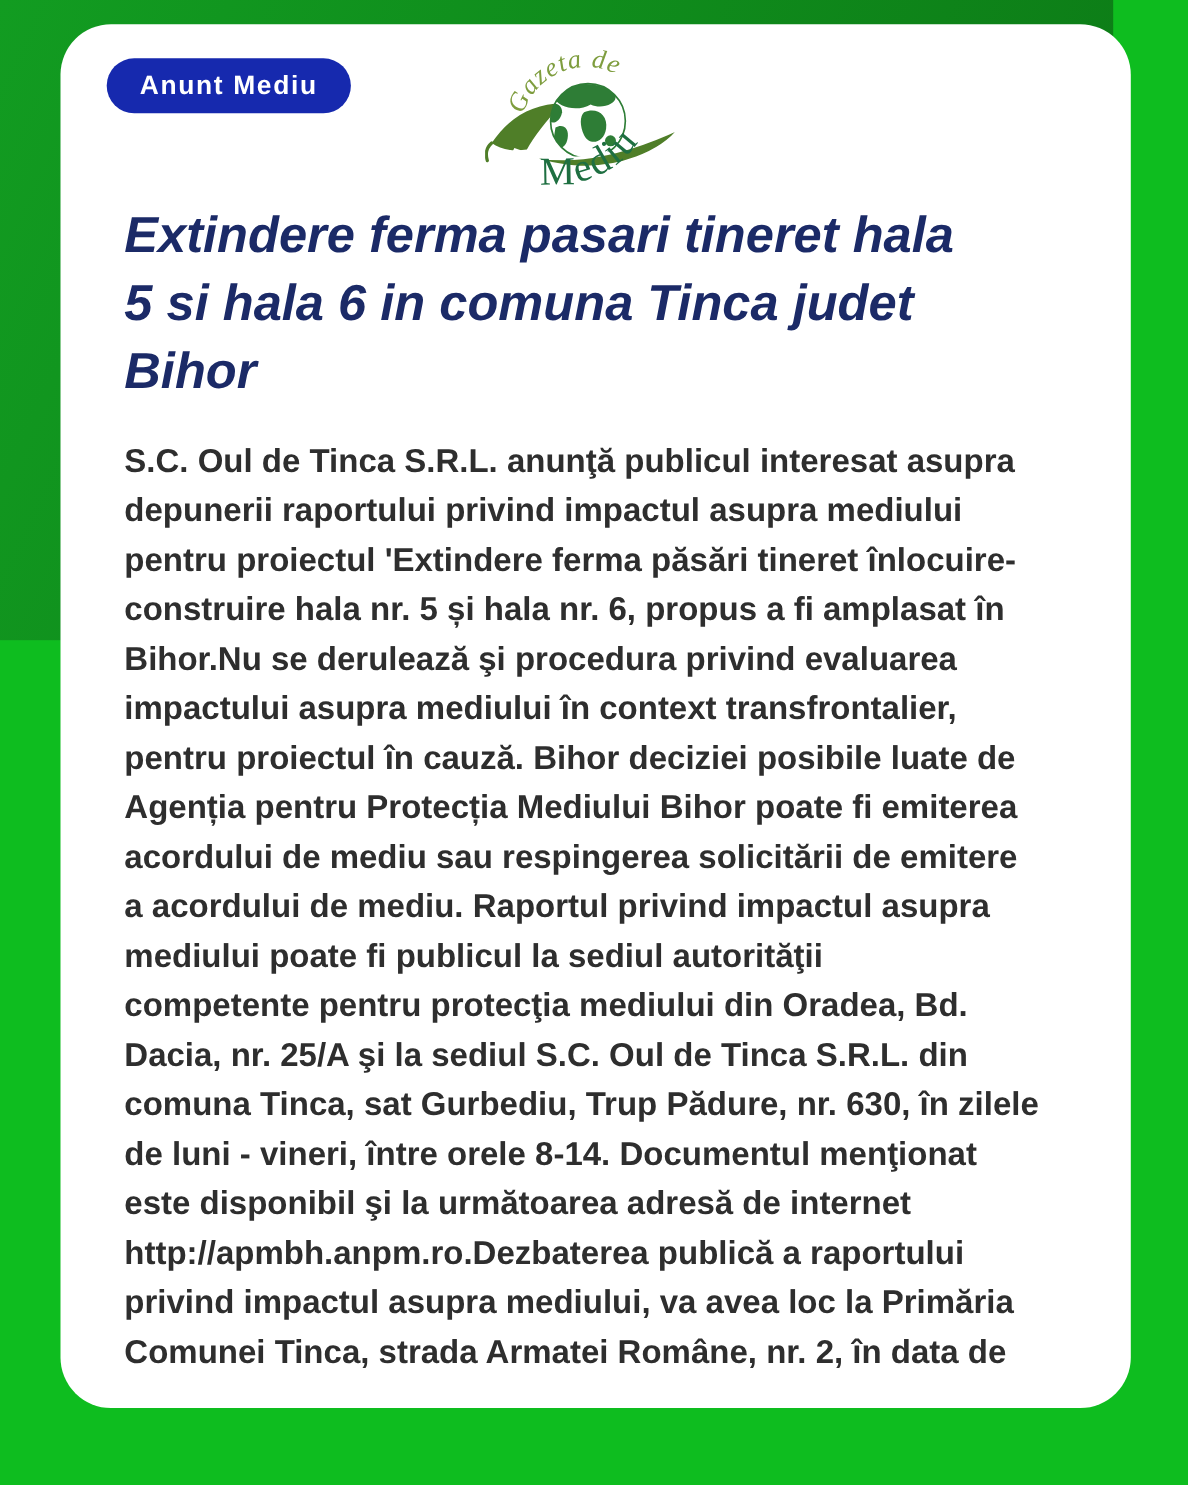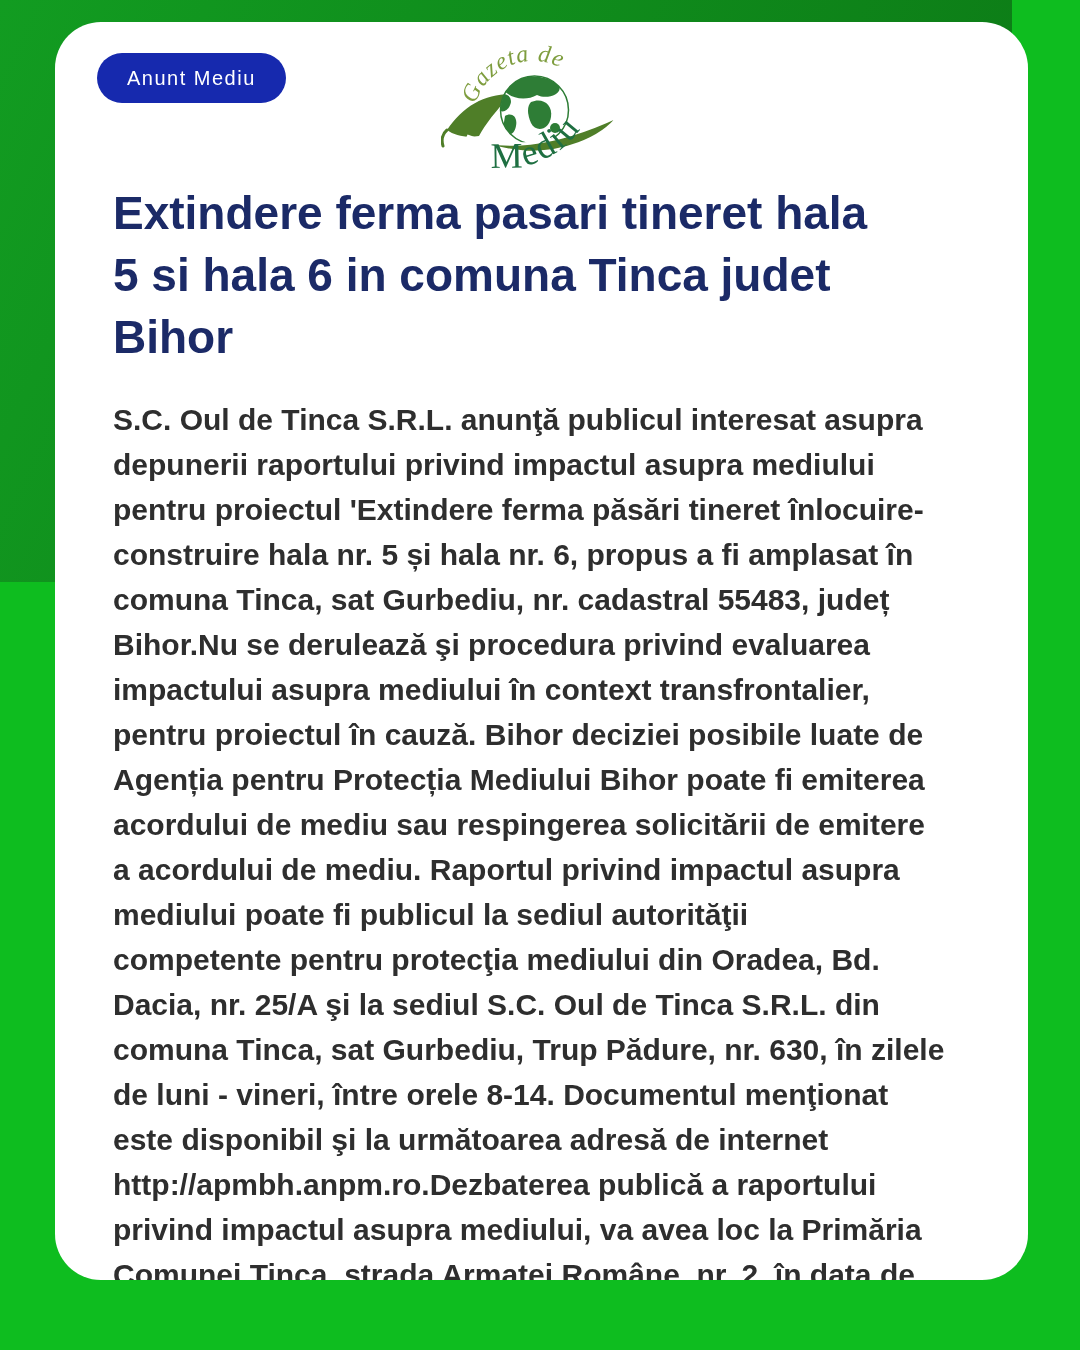--- a/index.html
+++ b/index.html
@@ -26,22 +26,22 @@
     position:absolute;left:42px;top:31px;
     height:50px;
     display:inline-flex;align-items:center;
     padding:0 30px;
     border-radius:26px;
     background:var(--badge_blue,#1629AE);
     box-sizing:border-box;
   }
   .badge span{
     color:#fff;
-    font-size:20px;
-    font-weight:400;
+    font-size:24px;
+    font-weight:700;
     letter-spacing:1.5px;
     white-space:nowrap;
   }
   .logo{
     position:absolute;left:386px;top:14px;
     width:200px;height:150px;
   }
   .logo-arc-top{
     font-family:"Liberation Serif",serif;
     font-style:italic;
@@ -57,20 +57,21 @@
   }
   .title{
     position:absolute;left:58px;top:160px;
     margin:0;
     width:880px;
     font-size:46px;
     font-weight:700;
     line-height:62px;
     color:var(--title_navy,#1B2A67);
     letter-spacing:0px;
+    font-style:italic;
   }
   .title div{white-space:nowrap;}
   .body-text{
     position:absolute;left:58px;top:375px;
     width:890px;
     font-size:30px;
     font-weight:700;
     line-height:45px;
     color:var(--body_text,#2E2E2E);
   }
@@ -127,21 +128,20 @@
         <div>Extindere ferma pasari tineret hala</div>
         <div>5 si hala 6 in comuna Tinca judet</div>
         <div>Bihor</div>
       </h1>
 
     <div class="body-text">
         <div>S.C. Oul de Tinca S.R.L. anunţă publicul interesat asupra</div>
         <div>depunerii raportului privind impactul asupra mediului</div>
         <div>pentru proiectul 'Extindere ferma păsări tineret înlocuire-</div>
         <div>construire hala nr. 5 și hala nr. 6, propus a fi amplasat în</div>
-        <div>comuna Tinca, sat Gurbediu, nr. cadastral 55483, județ</div>
         <div>Bihor.Nu se derulează şi procedura privind evaluarea</div>
         <div>impactului asupra mediului în context transfrontalier,</div>
         <div>pentru proiectul în cauză. Bihor deciziei posibile luate de</div>
         <div>Agenția pentru Protecția Mediului Bihor poate fi emiterea</div>
         <div>acordului de mediu sau respingerea solicitării de emitere</div>
         <div>a acordului de mediu. Raportul privind impactul asupra</div>
         <div>mediului poate fi publicul la sediul autorităţii</div>
         <div>competente pentru protecţia mediului din Oradea, Bd.</div>
         <div>Dacia, nr. 25/A şi la sediul S.C. Oul de Tinca S.R.L. din</div>
         <div>comuna Tinca, sat Gurbediu, Trup Pădure, nr. 630, în zilele</div>

